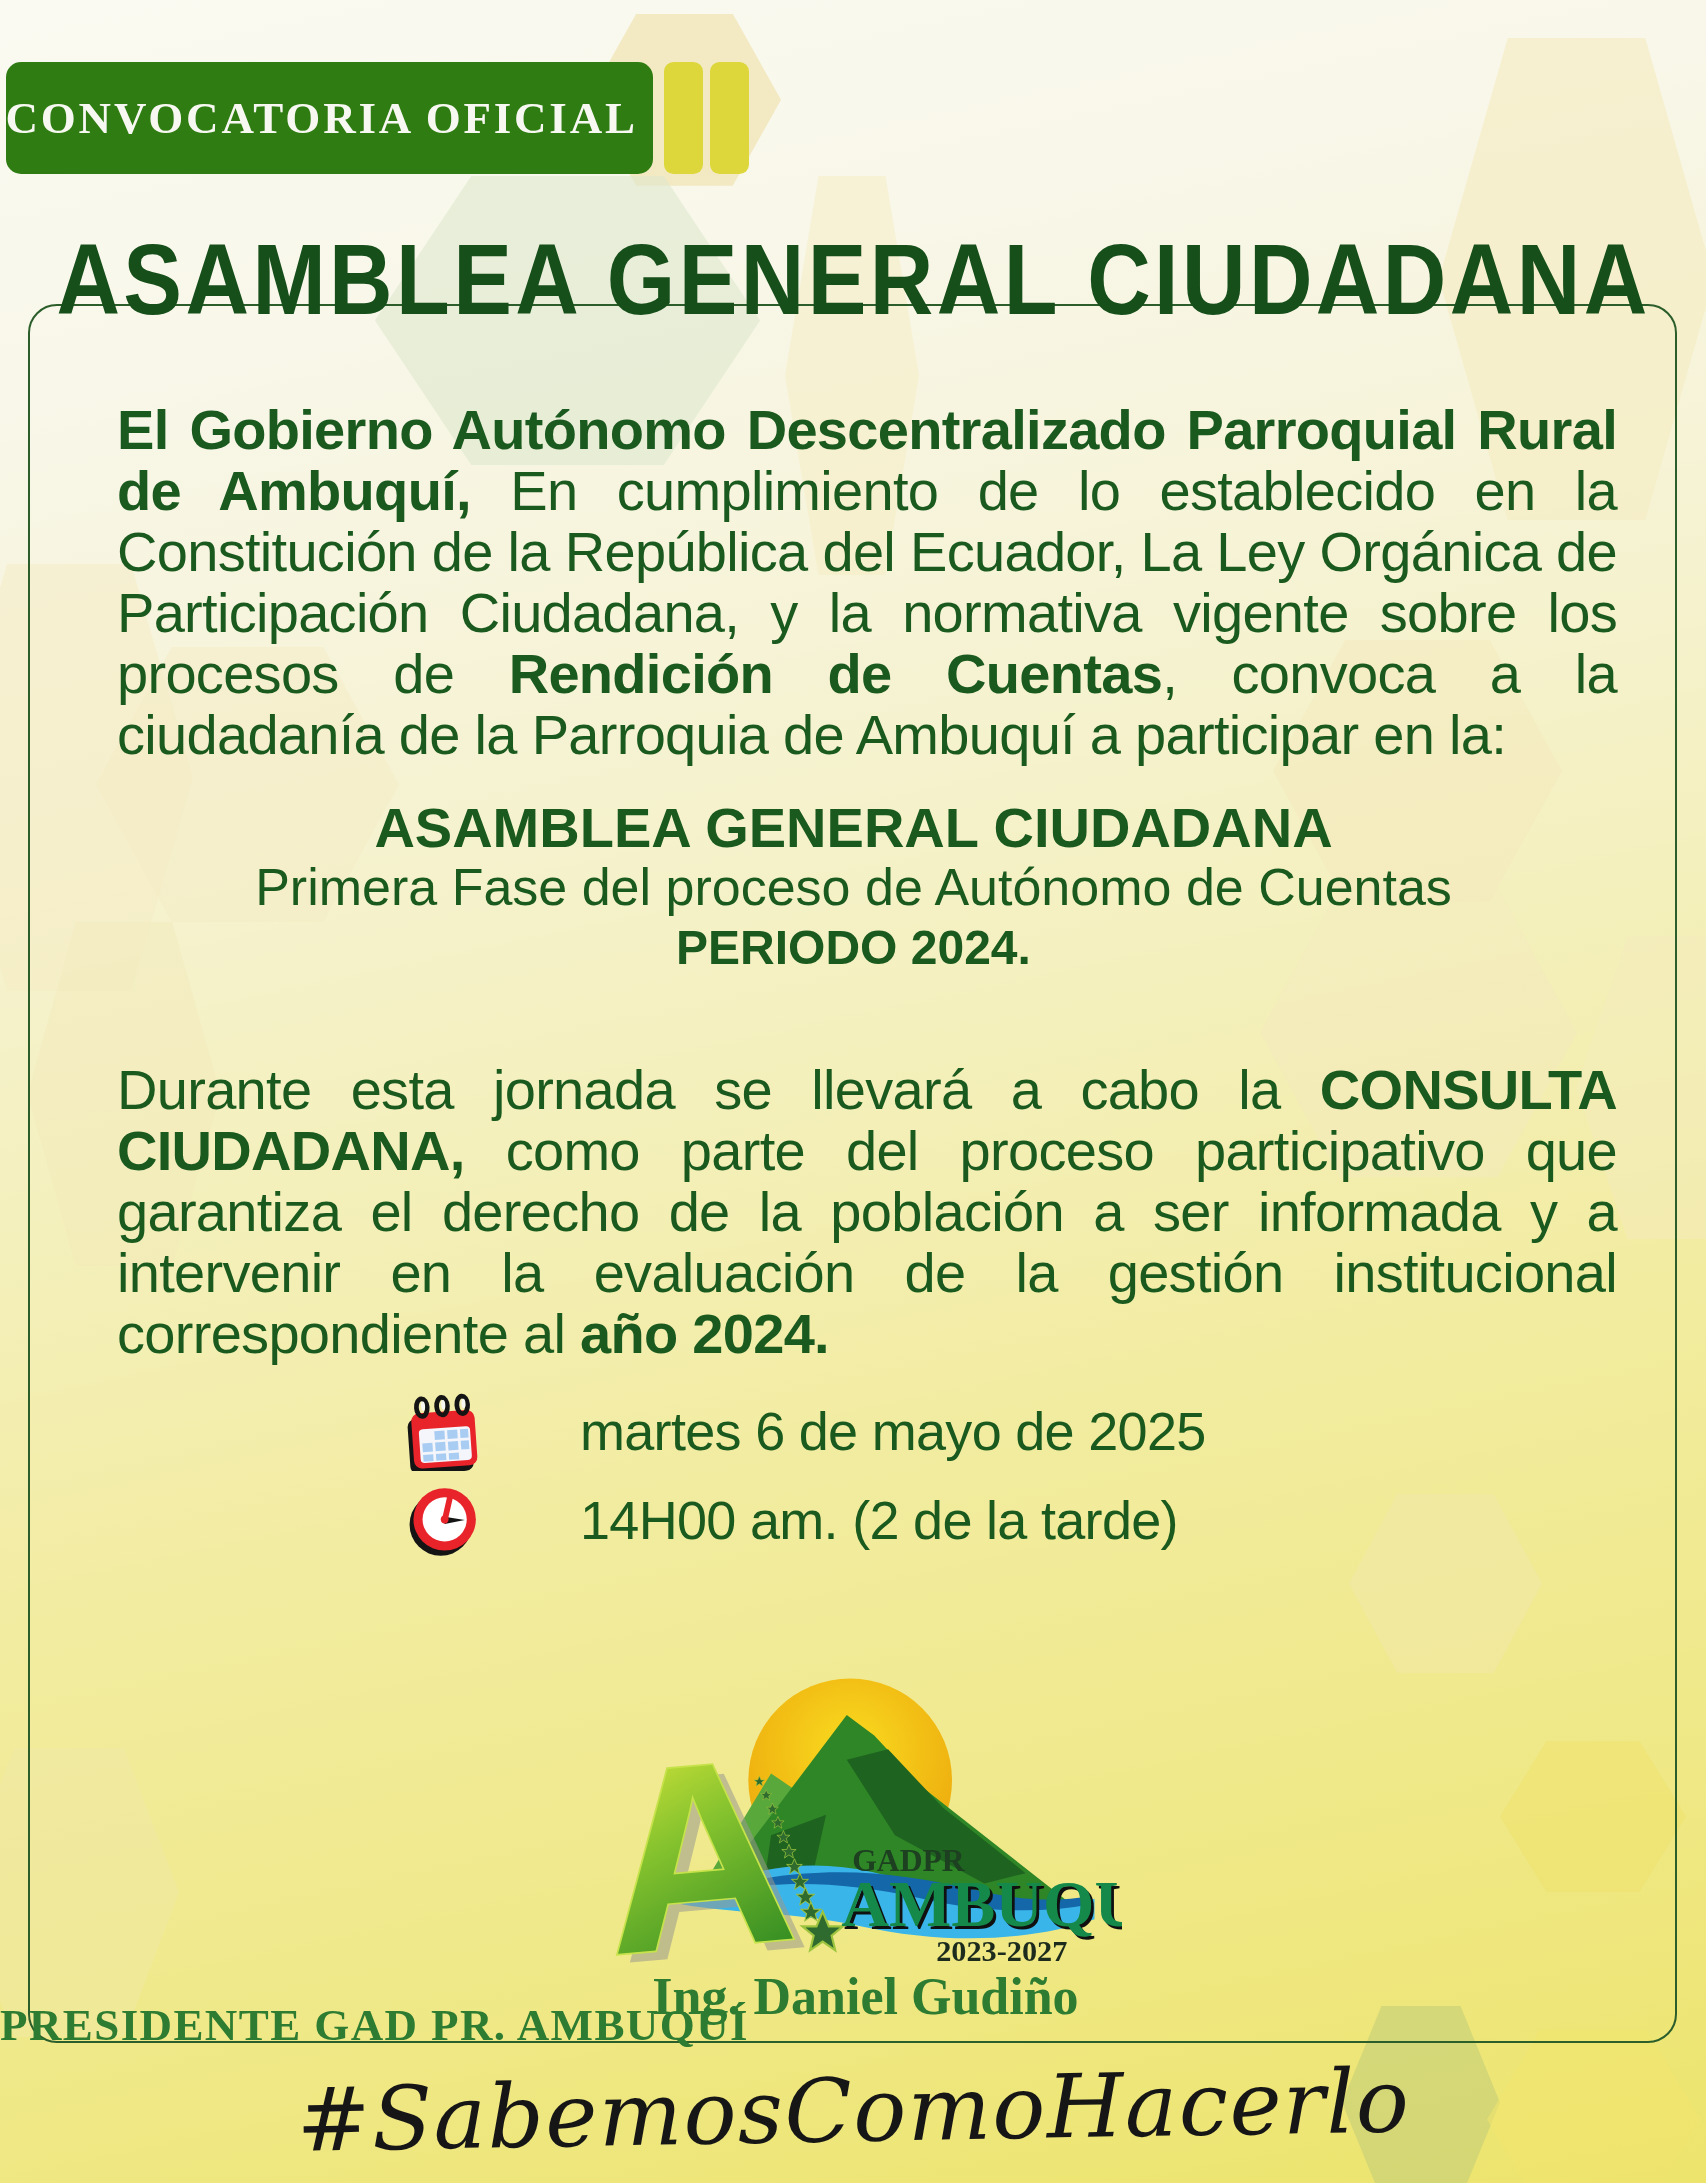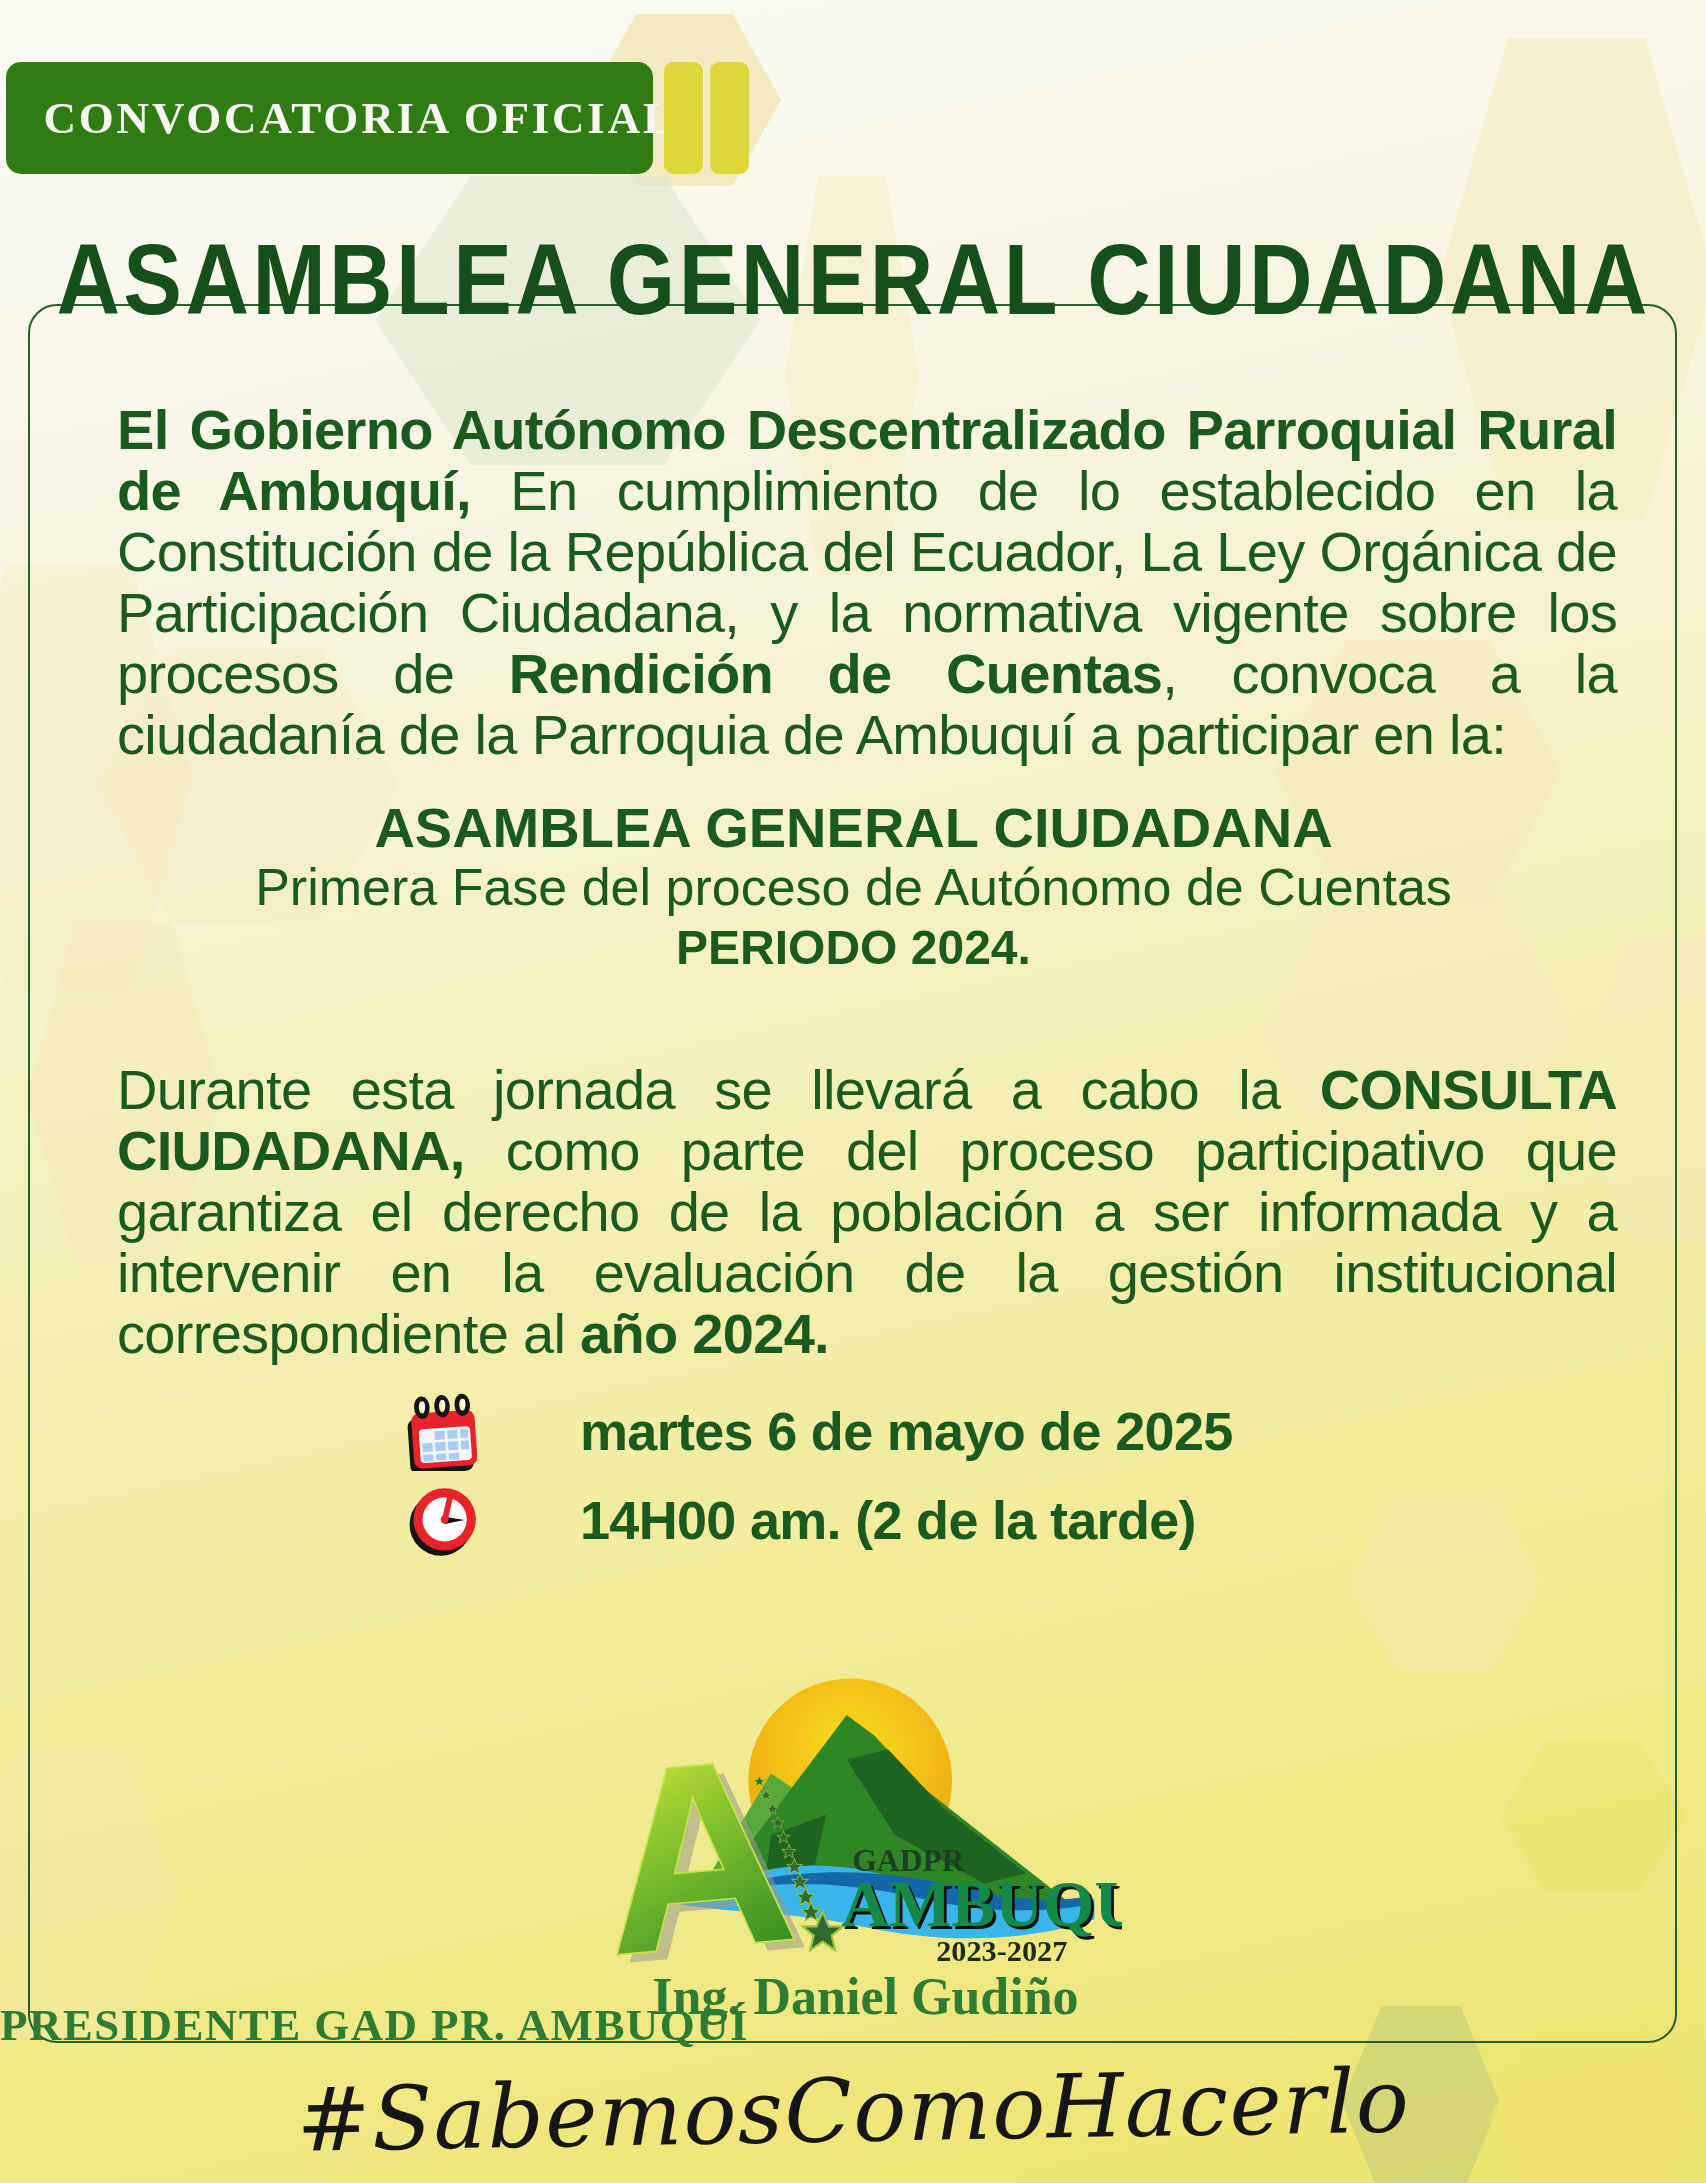--- a/index.html
+++ b/index.html
@@ -16,21 +16,21 @@
   
   .hex{
     position:absolute;
     clip-path:polygon(25% 0%,75% 0%,100% 50%,75% 100%,25% 100%,0% 50%);
   }
   
   .badge{
     position:absolute;left:5.5px;top:62px;width:647px;height:112px;
     background:#2f7d12;border-radius:15px;
     display:flex;align-items:center;
-    padding-left:38px;box-sizing:border-box;
+    box-sizing:border-box;
     z-index:3;
   }
   .badge span{
     color:#f8f8f2;
     font-family:"Liberation Serif", serif;
     font-weight:bold;font-size:45px;letter-spacing:2.8px;
     white-space:nowrap;
   }
   .ybar{
     position:absolute;top:62px;width:39px;height:112px;
@@ -69,21 +69,21 @@
   .centerblock .h1{font-size:56px;font-weight:bold;line-height:61px;}
   .centerblock .h2{font-size:52px;line-height:59px;}
   .centerblock .h3{font-size:48px;font-weight:bold;line-height:62px;}
   
   .detail-row{
     position:absolute;left:403px;height:91px;
     display:flex;align-items:center;gap:96px;z-index:3;
   }
   .detail-row .icon-wrap{width:81px;flex:0 0 81px;display:flex;align-items:center;justify-content:center;}
   .detail-row .dtext{
-    color:#1b5a1f;font-size:54px;font-weight:bold;white-space:nowrap;letter-spacing:-0.7px;
+    color:#1b5a1f;font-size:54px;font-weight:normal;white-space:nowrap;letter-spacing:-0.7px;
   }
   .r1{top:1385px;}
   .r2{top:1474px;}
   .r3{top:1564px;}
   
   .logo-wrap{position:absolute;left:599px;top:1677px;width:523px;height:296px;z-index:3;}
   
   .sig-name{
     position:absolute;left:12px;top:1967px;width:100%;text-align:center;
     font-family:"Liberation Serif", serif;font-weight:bold;

